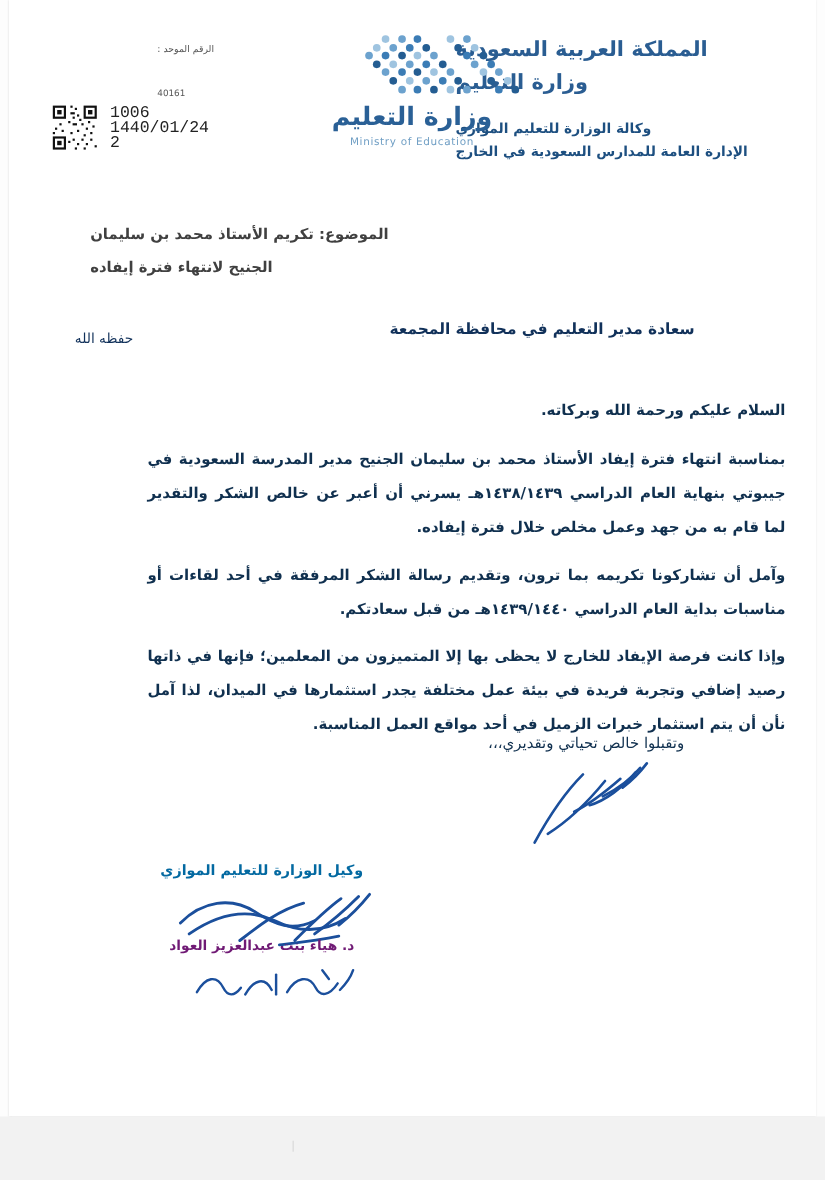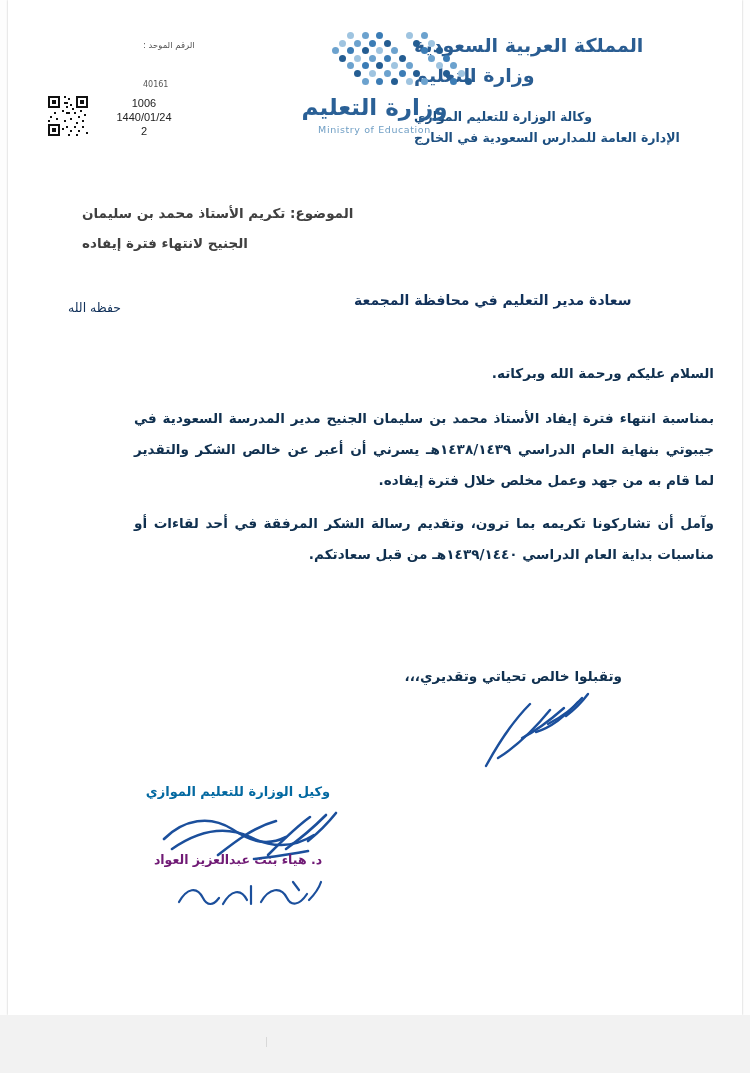--- a/index.html
+++ b/index.html
@@ -124,24 +124,23 @@
     left: 38px;
     top: 94px;
     width: 44px;
     height: 44px;
   }
   .stampnum {
     position: absolute;
     left: 92px;
     top: 96px;
     width: 88px;
-    text-align: center;
     direction: ltr;
-    font-family: Liberation Sans, sans-serif;
-    font-size: 11px;
+    font-family: Liberation Mono, monospace;
+    font-size: 15px;
     color: #222;
     line-height: 14px;
   }
   .barcode-label {
     position: absolute;
     left: 118px;
     top: 40px;
     direction: rtl;
     font-size: 8.5px;
     color: #555;
@@ -210,21 +209,21 @@
     line-height: 31px;
   }
   .body p { margin: 0 0 12px 0; }
   .body p.salutation { margin-bottom: 14px; }
   .closing {
     position: absolute;
     right: 120px;
     top: 668px;
     direction: rtl;
     font-size: 13.6px;
-    font-weight: bold;
+    font-weight: normal;
     color: #10304f;
   }
 
   
   .sig1 {
     position: absolute;
     left: 470px;
     top: 688px;
     width: 120px;
     height: 90px;
@@ -394,20 +393,21 @@
       <div>الجنيح لانتهاء فترة إيفاده</div>
     </div>
 
     <div class="addressee">سعادة مدير التعليم في محافظة المجمعة</div>
     <div class="addressee-2">حفظه الله</div>
 
     <div class="body">
       <p class="salutation">السلام عليكم ورحمة الله وبركاته.</p>
       <p>بمناسبة انتهاء فترة إيفاد الأستاذ محمد بن سليمان الجنيح مدير المدرسة السعودية في جيبوتي بنهاية العام الدراسي ١٤٣٨/١٤٣٩هـ يسرني أن أعبر عن خالص الشكر والتقدير لما قام به من جهد وعمل مخلص خلال فترة إيفاده.</p>
       <p>وآمل أن تشاركونا تكريمه بما ترون، وتقديم رسالة الشكر المرفقة في أحد لقاءات أو مناسبات بداية العام الدراسي ١٤٣٩/١٤٤٠هـ من قبل سعادتكم.</p>
+      <p>وإذا كانت فرصة الإيفاد للخارج لا يحظى بها إلا المتميزون من المعلمين؛ فإنها في ذاتها رصيد إضافي وتجربة فريدة في بيئة عمل مختلفة يجدر استثمارها في الميدان، لذا آمل نأن أن يتم استثمار خبرات الزميل في أحد مواقع العمل المناسبة.</p>
     </div>
 
     <div class="closing">وتقبلوا خالص تحياتي وتقديري،،،</div>
 
     <div class="sig1">
       <svg viewBox="0 0 120 90" width="120" height="90" aria-hidden="true">
         <g fill="none" stroke="#1b4f9c" stroke-width="2.4" stroke-linecap="round">
           <path d="M8 78 C20 56, 34 34, 52 16"></path>
           <path d="M20 70 C36 60, 54 44, 72 22"></path>
           <path d="M44 50 C56 44, 70 34, 86 20"></path>

